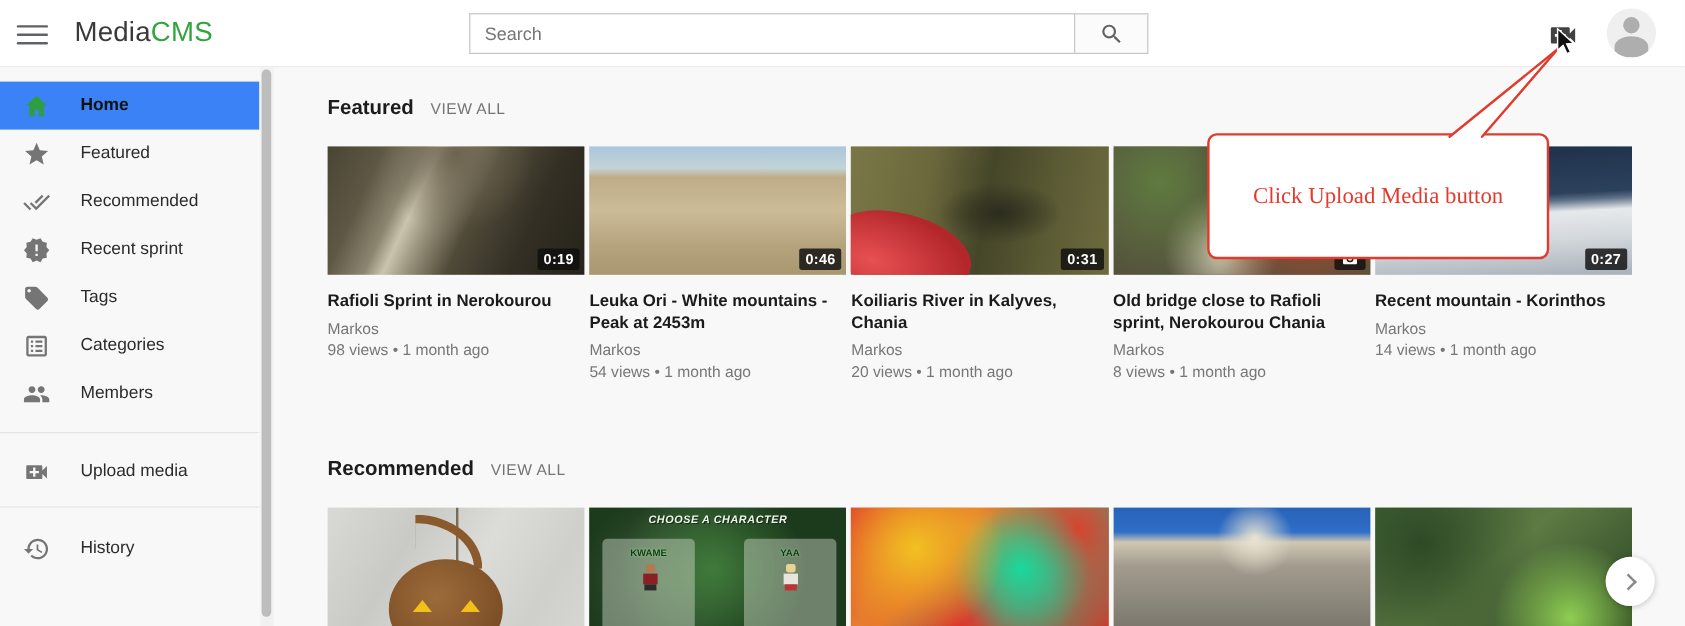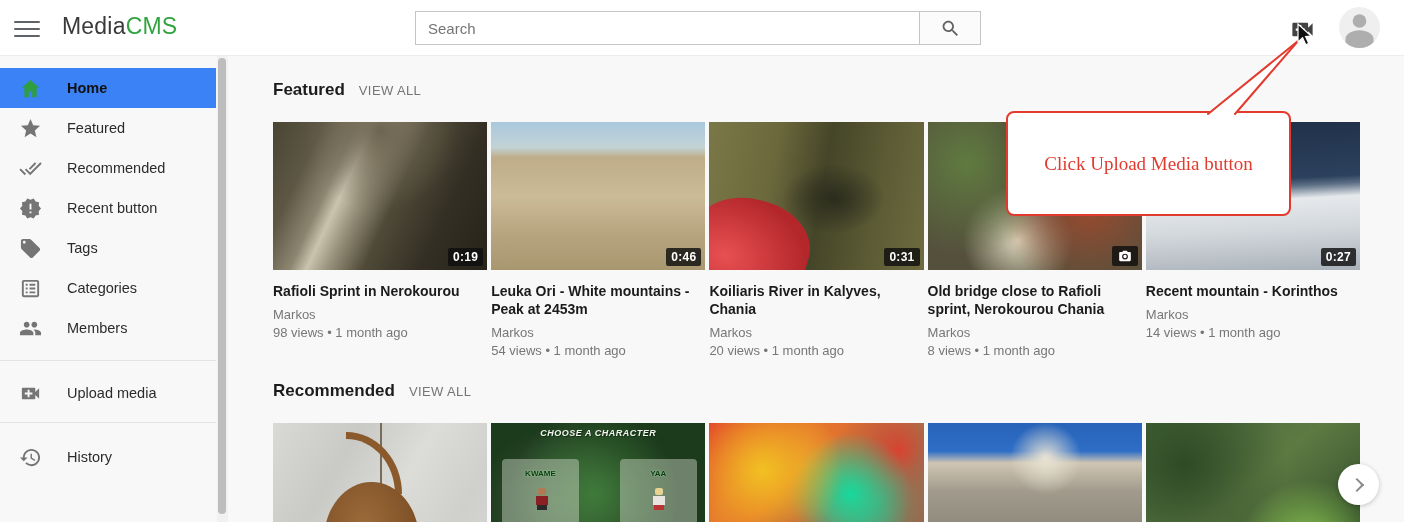--- a/index.html
+++ b/index.html
@@ -15,21 +15,21 @@
   .topbar {
     position:absolute; top:0; left:0; width:1404px; height:56px;
     background:#ffffff; border-bottom:1px solid #ececec; z-index:10;
   }
   .menu-btn { position:absolute; left:14px; top:16px; width:26px; height:24px; cursor:pointer; }
   .menu-btn span { display:block; height:2.5px; background:#5f6368; margin:4.5px 0; border-radius:1px; }
   .logo { position:absolute; left:62px; top:13px; font-size:23px; letter-spacing:.2px; cursor:pointer; }
   .logo .media { color:#3a3a3a; font-weight:400; }
   .logo .cms { color:#31a43f; font-weight:400; }
 
-  .search-wrap { position:absolute; left:415px; top:11px; width:566px; height:34px; display:flex;border-radius:13px; }
+  .search-wrap { position:absolute; left:391px; top:11px; width:566px; height:34px; display:flex;border-radius:13px; }
   .search-input {
     flex:1; border:1px solid #c6c6c6; border-right:none; background:#fff;
     font-family:"Liberation Sans", sans-serif; font-size:15px; color:#424242;
     padding:0 12px; outline:none;
   }
   .search-input::placeholder { color:#757575; }
   .search-btn {
     width:62px; border:1px solid #c6c6c6; background:#fbfbfb;
     display:flex; align-items:center; justify-content:center; cursor:pointer;
   }
@@ -61,21 +61,21 @@
   .main { position:absolute; left:273px; top:56px; width:1087px; height:466px; }
   .section { position:absolute; left:0; width:1087px; }
   .sec-featured { top:24px; }
   .sec-recommended { top:325px; }
   .sec-head { display:flex; align-items:baseline; }
   .sec-title { font-size:17px; font-weight:bold; color:#1c1c1c; }
   .view-all { margin-left:14px; font-size:13px; color:#757575; letter-spacing:.4px; cursor:pointer; }
 
   .card-row { display:grid; grid-template-columns:repeat(5, 1fr); column-gap:4px; margin-top:22px; }
   .card { position:relative; cursor:pointer; }
-  .thumb { position:relative; width:100%; height:148px; overflow:hidden; background:#888; }
+  .thumb { position:relative; width:100%; height:107px; overflow:hidden; background:#888; }
   .dur {
     position:absolute; right:4px; bottom:4px; background:rgba(15,15,15,.82); color:#fff;
     font-size:12px; font-weight:bold; padding:2px 5px; border-radius:2px; letter-spacing:.3px;
   }
   .cam-badge {
     position:absolute; right:4px; bottom:4px; background:rgba(15,15,15,.82); border-radius:2px;
     width:26px; height:20px; display:flex; align-items:center; justify-content:center;
   }
   .v-title { margin-top:12px; font-size:14px; font-weight:bold; color:#1b1b1b; line-height:18px; }
   .v-author { margin-top:7px; font-size:13px; color:#777; line-height:16px; }
@@ -227,21 +227,21 @@
         </svg>
       </span>
     <span class="s-label">Recommended</span>
   </div>
   <div class="side-item">
     <span class="s-icon">
         <svg width="23" height="23" viewBox="0 0 24 24">
           <path class="icon-gray" d="M23 12l-2.44-2.79.34-3.69-3.61-.82-1.89-3.2L12 2.96 8.6 1.5 6.71 4.69l-3.61.81.34 3.7L1 12l2.44 2.79-.34 3.7 3.61.82L8.6 22.5l3.4-1.47 3.4 1.46 1.89-3.19 3.61-.82-.34-3.69L23 12zm-10 5h-2v-2h2v2zm0-4h-2V7h2v6z"></path>
         </svg>
       </span>
-    <span class="s-label">Recent button</span>
+    <span class="s-label">Recent sprint</span>
   </div>
   <div class="side-item">
     <span class="s-icon">
         <svg width="23" height="23" viewBox="0 0 24 24">
           <path class="icon-gray" d="M21.41 11.58l-9-9C12.05 2.22 11.55 2 11 2H4c-1.1 0-2 .9-2 2v7c0 .55.22 1.05.59 1.42l9 9c.36.36.86.58 1.41.58.55 0 1.05-.22 1.41-.59l7-7c.37-.36.59-.86.59-1.41 0-.55-.23-1.06-.59-1.42zM5.5 7C4.67 7 4 6.33 4 5.5S4.67 4 5.5 4 7 4.67 7 5.5 6.33 7 5.5 7z"></path>
         </svg>
       </span>
     <span class="s-label">Tags</span>
   </div>
   <div class="side-item">

